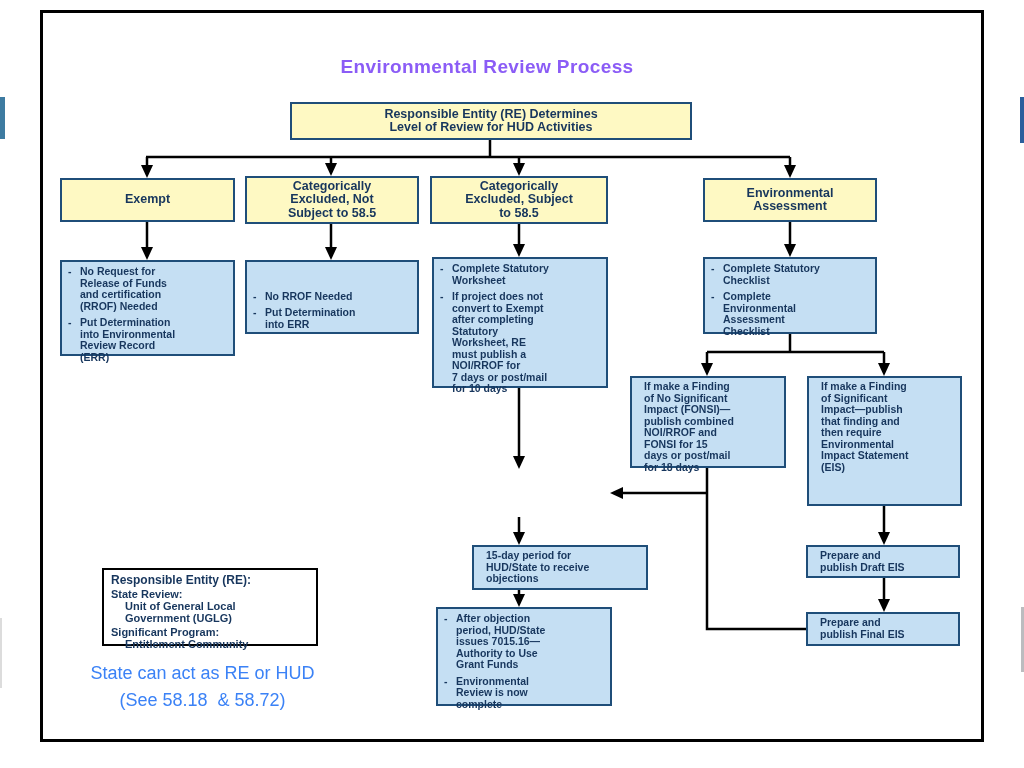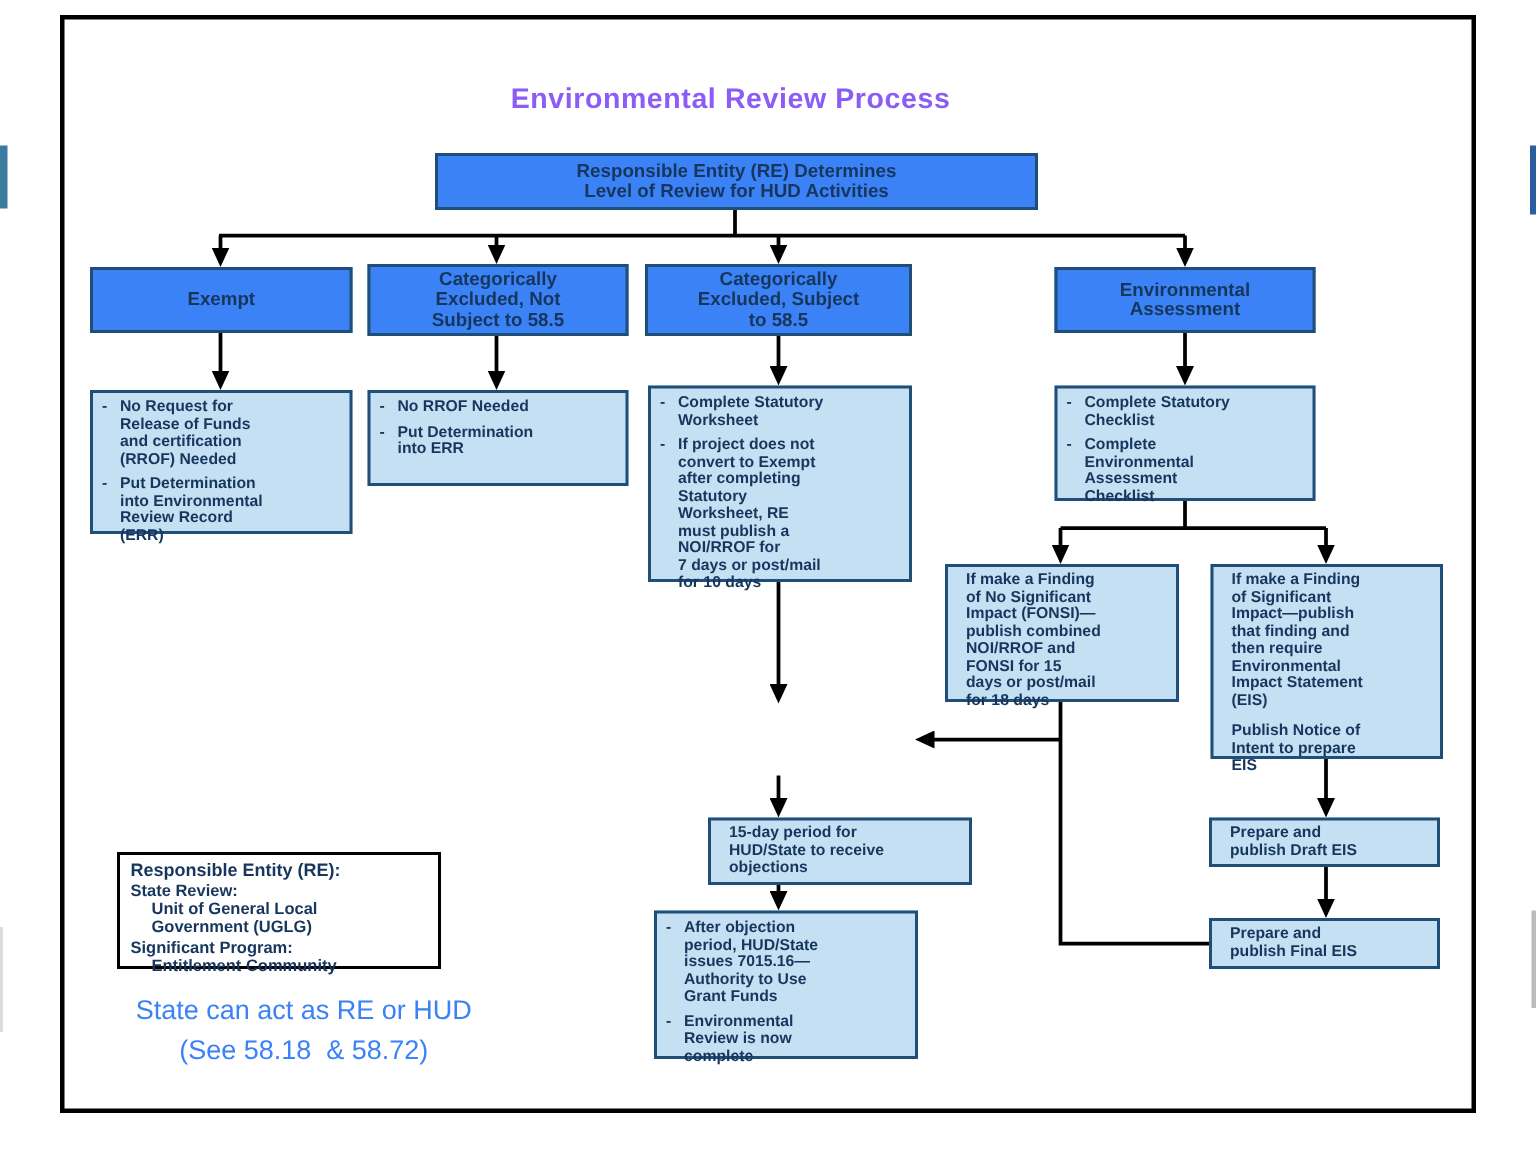--- a/index.html
+++ b/index.html
@@ -4,21 +4,21 @@
 <style>
   html,body{margin:0;padding:0;background:#ffffff;}
   .slide{position:relative;width:1024px;height:768px;background:#ffffff;overflow:hidden;
          font-family:"Liberation Sans",sans-serif;}
   .frame{position:absolute;left:40px;top:10px;width:938px;height:726px;border:3px solid #000;}
   .title{position:absolute;left:287px;top:56px;width:400px;text-align:center;
          font-size:19px;font-weight:bold;color:#8b5cf6;letter-spacing:.4px;}
   svg.connectors{position:absolute;left:0;top:0;pointer-events:none;}
   .box{position:absolute;box-sizing:border-box;border:2px solid #1f4e79;background:#c5dff3;
        color:#17365d;font-weight:bold;}
-  .box.header{background:#3b82f6;display:flex;align-items:center;justify-content:center;
+  .box.header{background:#fef9c3;display:flex;align-items:center;justify-content:center;
        text-align:center;font-size:12.5px;line-height:13.5px;}
   .pre{white-space:pre-line;}
   .topbox{font-size:13.5px;line-height:15.5px;}
   .bullets{display:flex;flex-direction:column;gap:5px;padding:4px 2px 2px 3px;
        font-size:10.5px;line-height:11.5px;}
   .bullet{display:flex;}
   .bullet::before{content:"-";flex:none;width:12px;padding-left:3px;}
   .plain{padding:3px 12px;font-size:10.5px;line-height:11.5px;}
   .paras{display:flex;flex-direction:column;gap:9px;}
   .legend{position:absolute;box-sizing:border-box;background:#fff;border:2.5px solid #000;
@@ -95,21 +95,21 @@
 and certification
 (RROF) Needed</span>
       </div>
     <div class="bullet">
         <span class="pre">Put Determination
 into Environmental
 Review Record
 (ERR)</span>
       </div>
   </div>
-  <div class="box bullets" style="left:245px;top:260px;width:174px;height:64px;">
+  <div class="box bullets" style="left:245px;top:260px;width:174px;height:74px;justify-content:flex-end;">
     <div class="bullet">
         <span class="pre">No RROF Needed</span>
       </div>
     <div class="bullet">
         <span class="pre">Put Determination
 into ERR</span>
       </div>
   </div>
   <div class="box bullets" style="left:432px;top:257px;width:176px;height:131px;">
     <div class="bullet">
@@ -151,23 +151,20 @@
 for 18 days</div>
   <div class="box plain paras" style="left:807px;top:376px;width:155px;height:130px;">
     <div class="pre">If make a Finding
 of Significant
 Impact—publish
 that finding and
 then require
 Environmental
 Impact Statement
 (EIS)</div>
-    <div class="pre">Publish Notice of
-Intent to prepare
-EIS</div>
   </div>
 
   <div class="box plain pre" style="left:432px;top:545px;width:176px;height:45px;margin-left:40px;">15-day period for
 HUD/State to receive
 objections</div>
   <div class="box bullets" style="left:436px;top:607px;width:176px;height:99px;">
     <div class="bullet">
         <span class="pre">After objection
 period, HUD/State
 issues 7015.16—
@@ -179,21 +176,21 @@
 Review is now
 complete</span>
       </div>
   </div>
 
   <div class="box plain pre" style="left:806px;top:545px;width:154px;height:33px;">Prepare and
 publish Draft EIS</div>
   <div class="box plain pre" style="left:806px;top:612px;width:154px;height:34px;">Prepare and
 publish Final EIS</div>
 
-  <div class="legend" style="left:78px;top:568px;width:216px;height:78px;">
+  <div class="legend" style="left:102px;top:568px;width:216px;height:78px;">
     <div class="ltitle">Responsible Entity (RE):</div>
     <div>State Review:</div>
     <div class="lvalue pre">Unit of General Local
 Government (UGLG)</div>
     <div class="lgroup">Significant Program:</div>
     <div class="lvalue">Entitlement Community</div>
   </div>
 
   <div class="note">State can act as RE or HUD
 (See 58.18  &amp; 58.72)</div>

